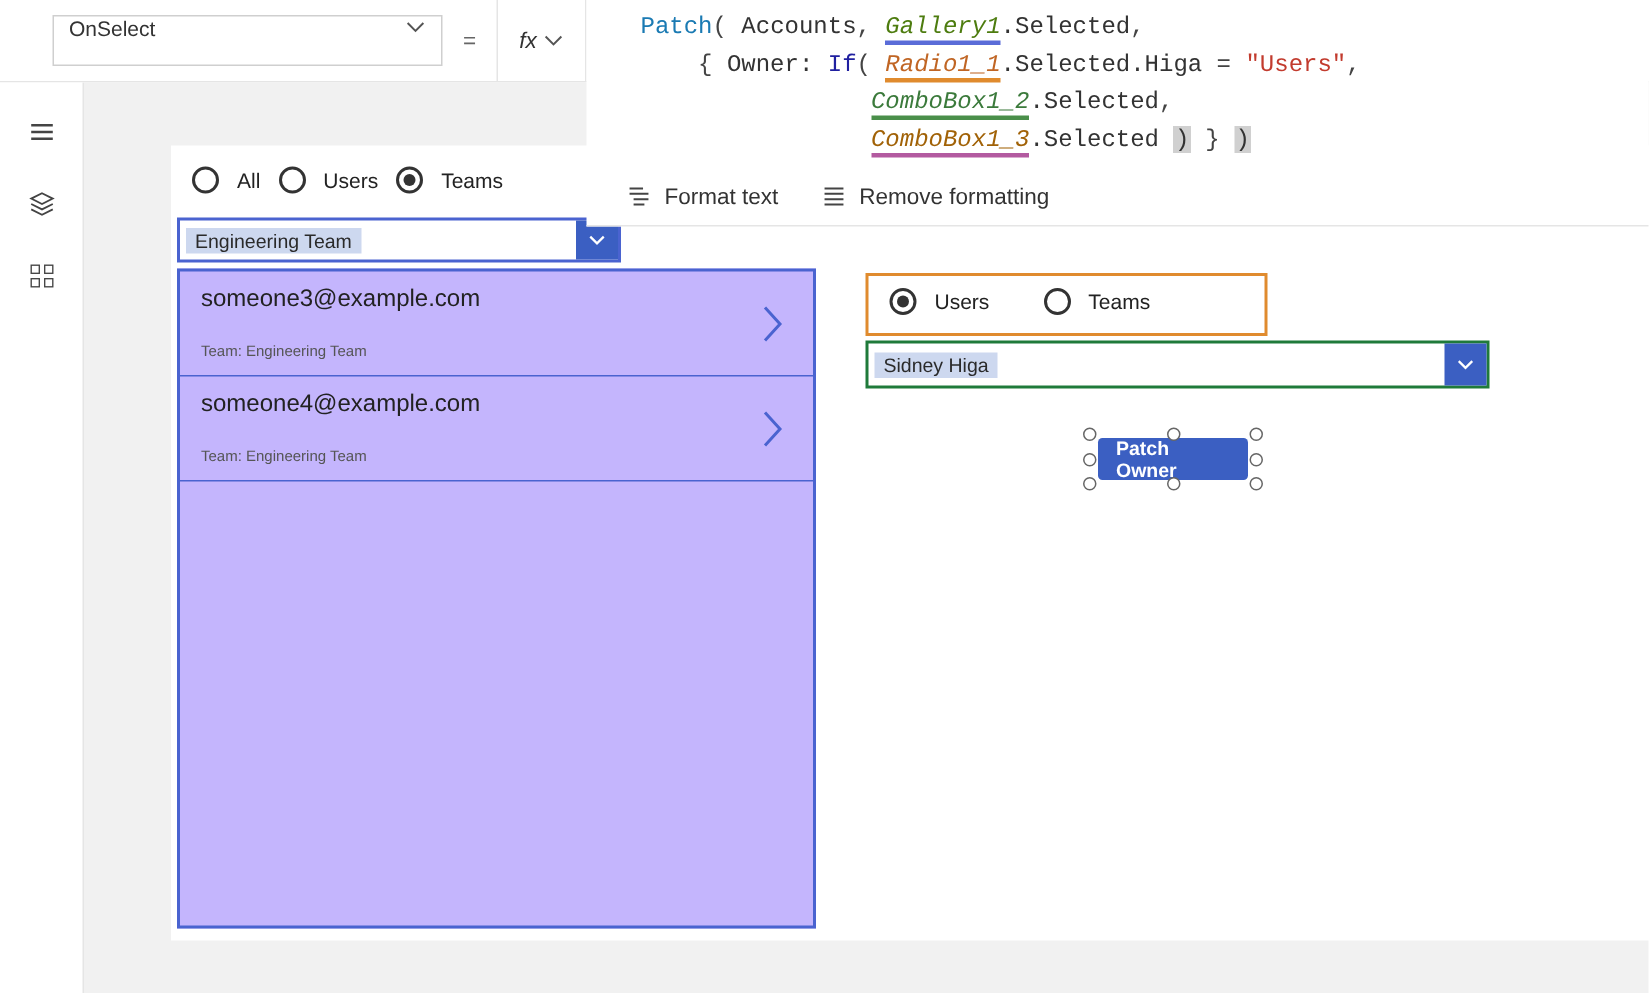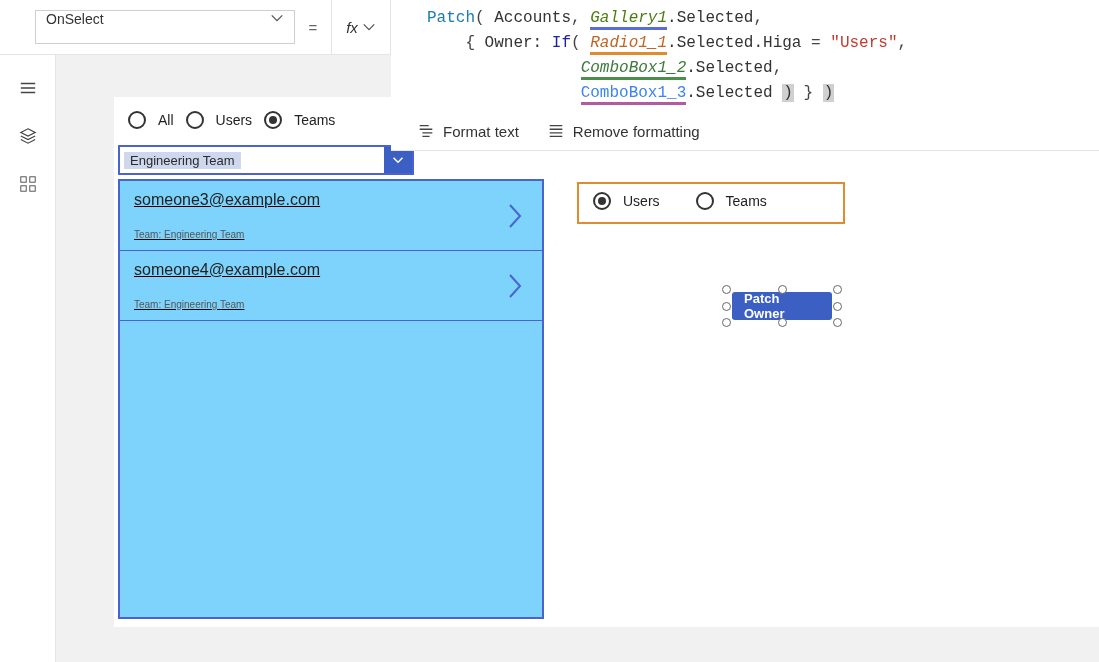--- a/index.html
+++ b/index.html
@@ -14,34 +14,34 @@
   .formula-code { padding: 6px 36px 8px 36px; font-family: "Consolas","Courier New",monospace; font-size: 16px; line-height: 25px; white-space: pre; color: #333; }
   .tok-fn { color: #1a7ab3; }
   .tok-kw { color: #2020a0; }
   .tok-prop { color: #333; }
   .tok-str { color: #c23b2e; }
   .tok-punc { color: #444; }
   .tok-paren-hl { background: #d0d0d0; padding: 0 1px; }
   .hl-gallery { font-style: italic; border-bottom: 3px solid #5a6cd8; color: #4d7c0f; }
   .hl-radio   { font-style: italic; border-bottom: 3px solid #e08b2e; color: #c06524; }
   .hl-cb2     { font-style: italic; border-bottom: 3px solid #4a8f4a; color: #3b7a3b; }
-  .hl-cb3     { border-bottom: 3px solid #b35aa0; color: #3b82f6; }
+  .hl-cb3     { font-style: italic; border-bottom: 3px solid #b35aa0; color: #a16207; }
   .fmt-bar { display: flex; align-items: flex-start; gap: 28px; padding: 8px 26px 10px 26px; font-size: 15px; color: #333; }
   .fmt-item { display: flex; align-items: center; gap: 8px; cursor: pointer; }
   .icn { width: 18px; height: 18px; display: inline-block; }
   .left-rail { position: absolute; top: 55px; left: 0; width: 56px; bottom: 0; background: #fff; border-right: 1px solid #e5e5e5; display: flex; flex-direction: column; align-items: center; gap: 30px; padding-top: 24px; color: #555; }
   .canvas-wrap { position: absolute; top: 55px; left: 56px; right: 0; bottom: 0; background: #f1f1f1; }
   .canvas { position: absolute; top: 42px; left: 58px; width: 1052px; height: 530px; background: #fff; }
   .radio-row { position: absolute; display: flex; align-items: center; gap: 12px; font-size: 14px; color: #222; }
   .radio { width: 18px; height: 18px; border: 2px solid #333; border-radius: 50%; display: inline-flex; align-items: center; justify-content: center; }
   .radio.sel::after { content: ""; width: 8px; height: 8px; background: #333; border-radius: 50%; }
   .combo { position: absolute; border: 2px solid; display: flex; align-items: center; }
   .combo .val { background: #cdd8ef; padding: 1px 6px; font-size: 13px; color: #2a2a2a; margin-left: 4px; }
   .combo .drop { position: absolute; right: 0; top: 0; bottom: 0; width: 28px; background: #3b5fc2; display: flex; align-items: center; justify-content: center; }
-  .gallery { position: absolute; border: 2px solid #4a63d0; background: #7dd3fc; text-decoration: underline; }
+  .gallery { position: absolute; border: 2px solid #4a63d0; background: #c4b5fd; }
   .g-item { border-bottom: 1px solid #4a63d0; padding: 10px 14px; position: relative; }
   .g-item .t1 { font-size: 16px; color: #222; }
   .g-item .t2 { font-size: 10px; color: #555; margin-top: 20px; }
   .g-item .chev { position: absolute; right: 18px; top: 50%; transform: translateY(-50%); }
   .right-radio-box { position: absolute; border: 2px solid #e08b2e; padding: 8px 14px; }
   .patch-btn { position: absolute; background: #3b5fc2; color: #fff; font-size: 13px; font-weight: 600; padding: 6px 12px; border-radius: 3px; }
   .sel-handle { position: absolute; width: 9px; height: 9px; background: #fff; border: 1px solid #666; border-radius: 50%; }
   .chev-svg { width: 14px; height: 14px; }
 </style>
 </head>
@@ -141,20 +141,28 @@
     <div class="right-radio-box" style="top:85px; left:463px; width:268px; height:42px;">
       <div class="radio-row" style="position:static;">
         <span class="radio sel"></span>
         <span>Users</span>
         <span style="width:12px;"></span>
         <span class="radio"></span>
         <span>Teams</span>
       </div>
     </div>
 
+    <div class="combo" style="top:130px; left:463px; width:416px; height:32px; border-color:#1f7a3a;">
+      <span class="val">Sidney Higa</span>
+      <span class="drop" style="background:#3b5fc2;">
+        <svg width="12" height="12" viewBox="0 0 16 16">
+            <path d="M2 5l6 6 6-6" stroke="#fff" fill="none" stroke-width="2"></path>
+          </svg>
+      </span>
+    </div>
 
     <div style="position:absolute; top:192px; left:612px; width:112px; height:34px;">
       <div class="patch-btn" style="top:3px; left:6px; right:6px; bottom:3px; position:absolute; display:flex; align-items:center; justify-content:center;">
         <span>Patch Owner</span>
       </div>
       <div class="sel-handle" style="top:-4px; left:-4px;"></div>
       <div class="sel-handle" style="top:-4px; left:50%; margin-left:-4px;"></div>
       <div class="sel-handle" style="top:-4px; right:-4px;"></div>
       <div class="sel-handle" style="top:50%; margin-top:-4px; left:-4px;"></div>
       <div class="sel-handle" style="top:50%; margin-top:-4px; right:-4px;"></div>

